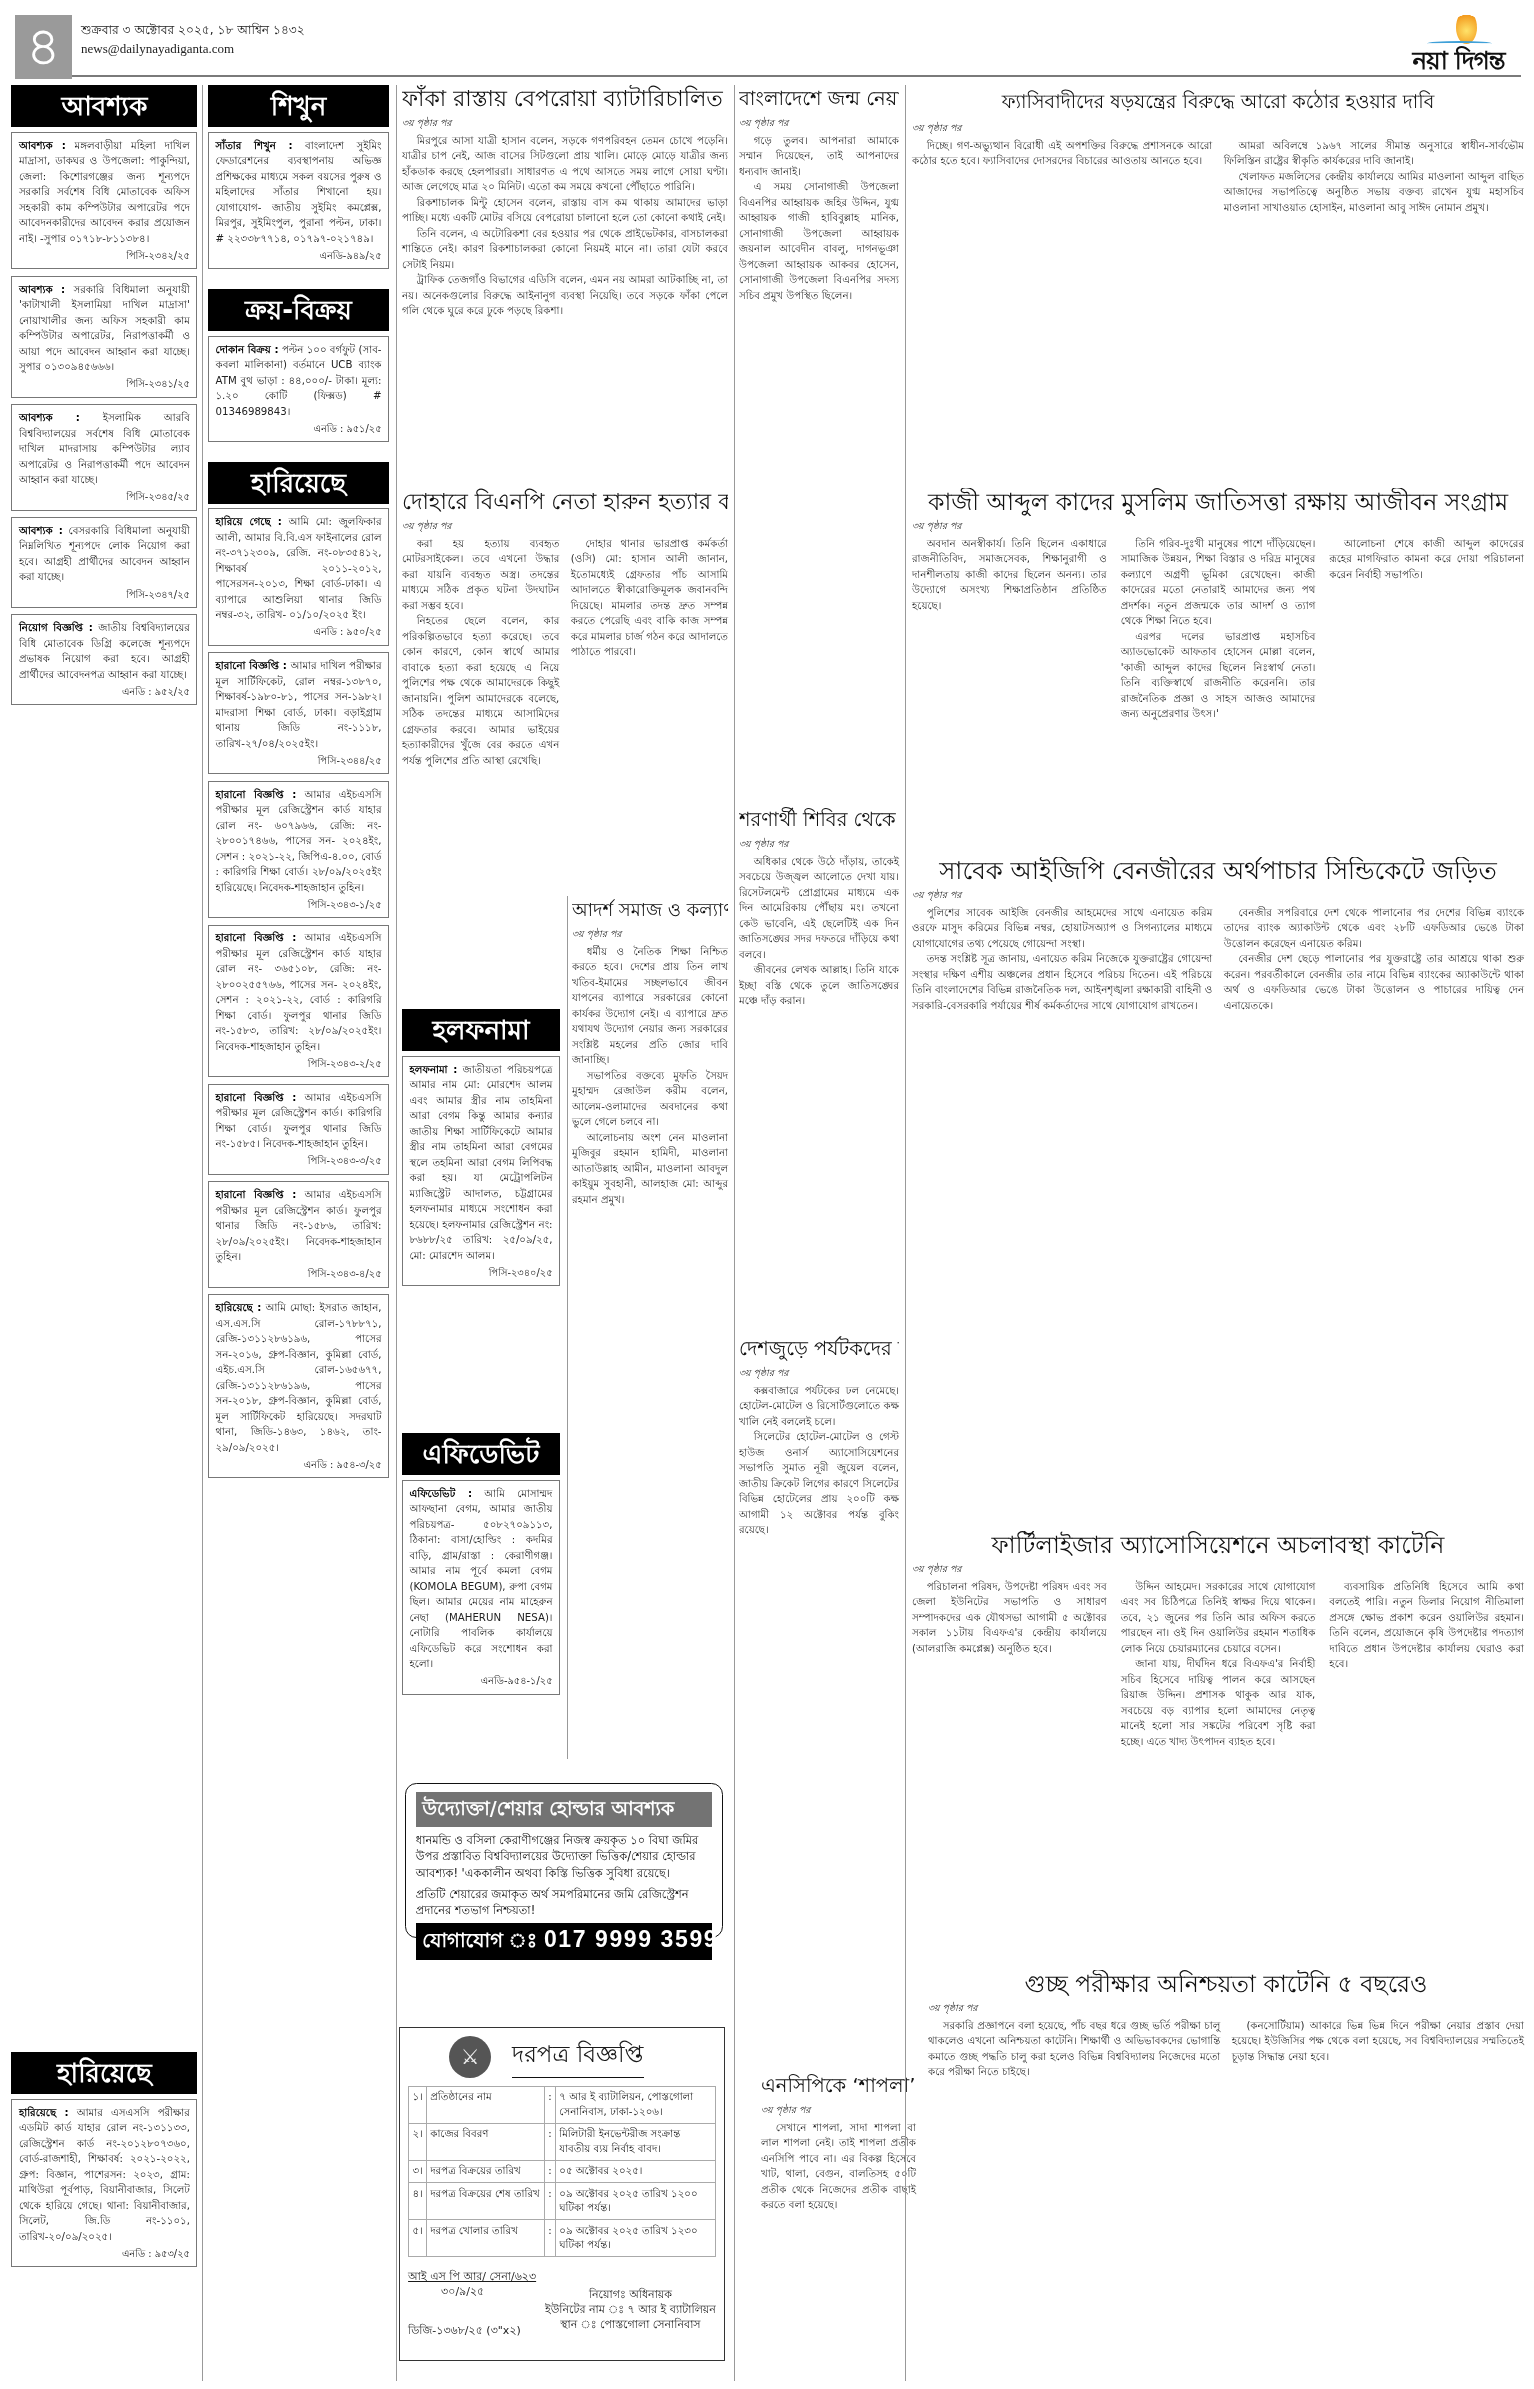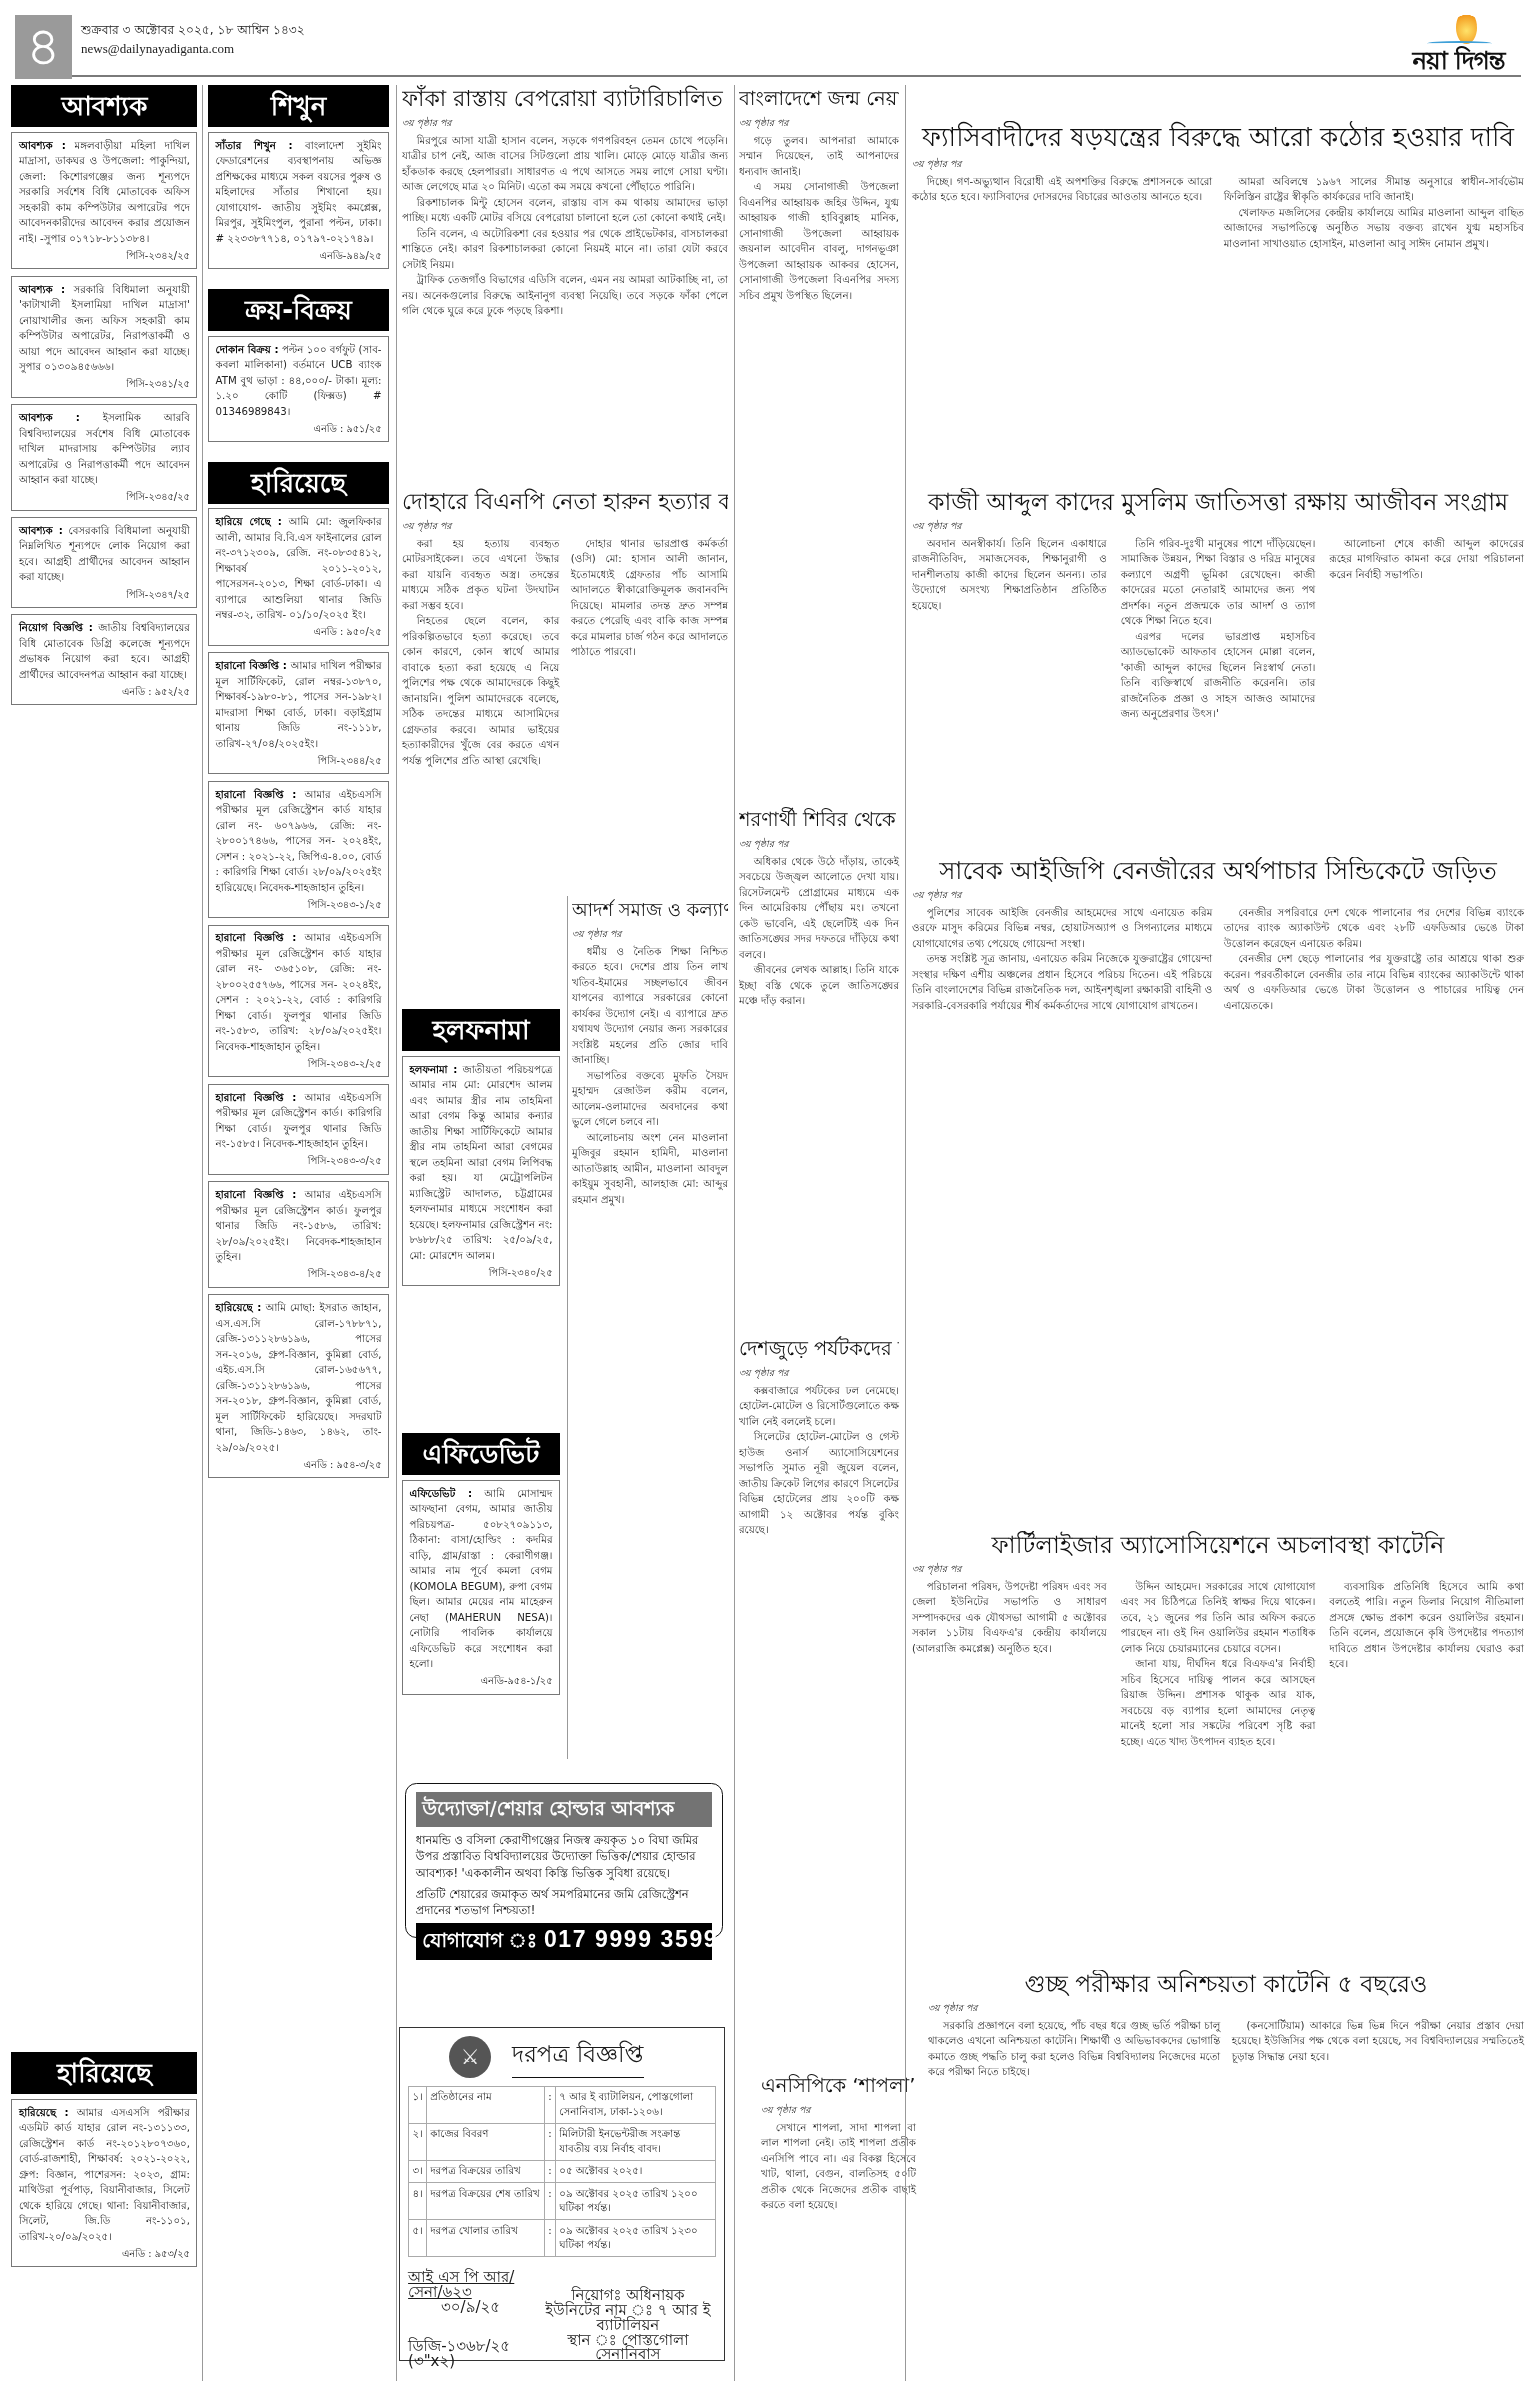--- a/index.html
+++ b/index.html
@@ -15,21 +15,21 @@
   .logo .wave { position: absolute; left: 16.3px; top: 33px; width: 65px; height: 4.9px; border-top: 2.4px solid #3fa0d8; border-radius: 50%; }
   .logo .name { position: absolute; left: 1.6px; top: 34px; font-size: 24.4px; font-weight: bold; color: #111; letter-spacing: -0.8px; white-space: nowrap; }
 
   .sec-head { background: #000; color: #fff; text-align: center; font-weight: bold; font-size: 26px; line-height: 42px; height: 42px; }
   .ad-box { border: 0.8px solid #777; padding: 4.9px 6.5px; font-size: 10.2px; line-height: 15.5px; text-align: justify; color: #222; }
   .ad-box b { font-weight: bold; color: #000; }
   .ad-code { text-align: right; font-size: 9.8px; margin-top: 1.6px; }
   .ad-box + .ad-box { margin-top: 6.5px; }
 
   .headline { font-size: 22px; line-height: 28px; color: #111; white-space: nowrap; overflow: hidden; }
-  .headline.big { font-size: 26px; line-height: 33px; margin-top: 36px; }
+  .headline.big { font-size: 19px; line-height: 33px; }
   .cont { font-size: 9.4px; font-style: italic; color: #222; margin: 3.3px 0 1.6px; }
   .body { font-size: 10.2px; line-height: 15.5px; text-align: justify; color: #2a2a2a; }
   .body p { text-indent: 14.7px; margin-bottom: 0; }
   .cols2 { display: flex; gap: 11.4px; }
   .cols2 > div { flex: 1; }
   .cols3 { display: flex; gap: 14px; }
   .cols3 > div { flex: 1; }
   .vrule { position: absolute; width: 0.8px; background: #999; }
 
   .share-ad { left: 405px; top: 1783px; width: 318px; height: 155px; border: 1.6px solid #111; border-radius: 11.4px; padding: 8.1px 9.8px; }
@@ -40,21 +40,21 @@
 
   .tender { left: 399px; top: 2027px; width: 326px; height: 334px; border: 1.6px solid #333; padding: 8.1px; }
   .tender .t-head { display: flex; align-items: center; gap: 21px; padding-left: 41px; }
   .tender .emblem { width: 42px; height: 42px; border-radius: 50%; background: #555; color: #eee; font-size: 21px; line-height: 42px; text-align: center; }
   .tender .t-title { font-size: 23px; border-bottom: 1.6px solid #111; padding-bottom: 1.6px; }
   .tender table { width: 100%; border-collapse: collapse; margin-top: 8.1px; font-size: 10.2px; }
   .tender td { border: 0.8px solid #aaa; padding: 3.3px 3.3px; vertical-align: top; line-height: 14.7px; }
   .tender td.n { width: 16.3px; }
   .tender td.k { width: 118px; }
   .tender td.c { width: 8.1px; text-align: center; border-right: 0.8px solid #aaa; }
-  .tender .foot { display: flex; justify-content: space-between; margin-top: 13px; font-size: 15px; line-height: 14.7px; }
+  .tender .foot { display: flex; justify-content: space-between; margin-top: 13px; font-size: 11px; line-height: 14.7px; }
   .tender .ref u { text-decoration: underline; }
   .tender .sign { text-align: center; margin-top: 18px; }
 </style>
 </head>
 <body>
 
 <div class="abs page-num">৪</div>
 <div class="abs dateline">শুক্রবার ৩ অক্টোবর ২০২৫, ১৮ আশ্বিন ১৪৩২</div>
 <div class="abs email">news@dailynayadiganta.com</div>
 <div class="abs header-rule"></div>

